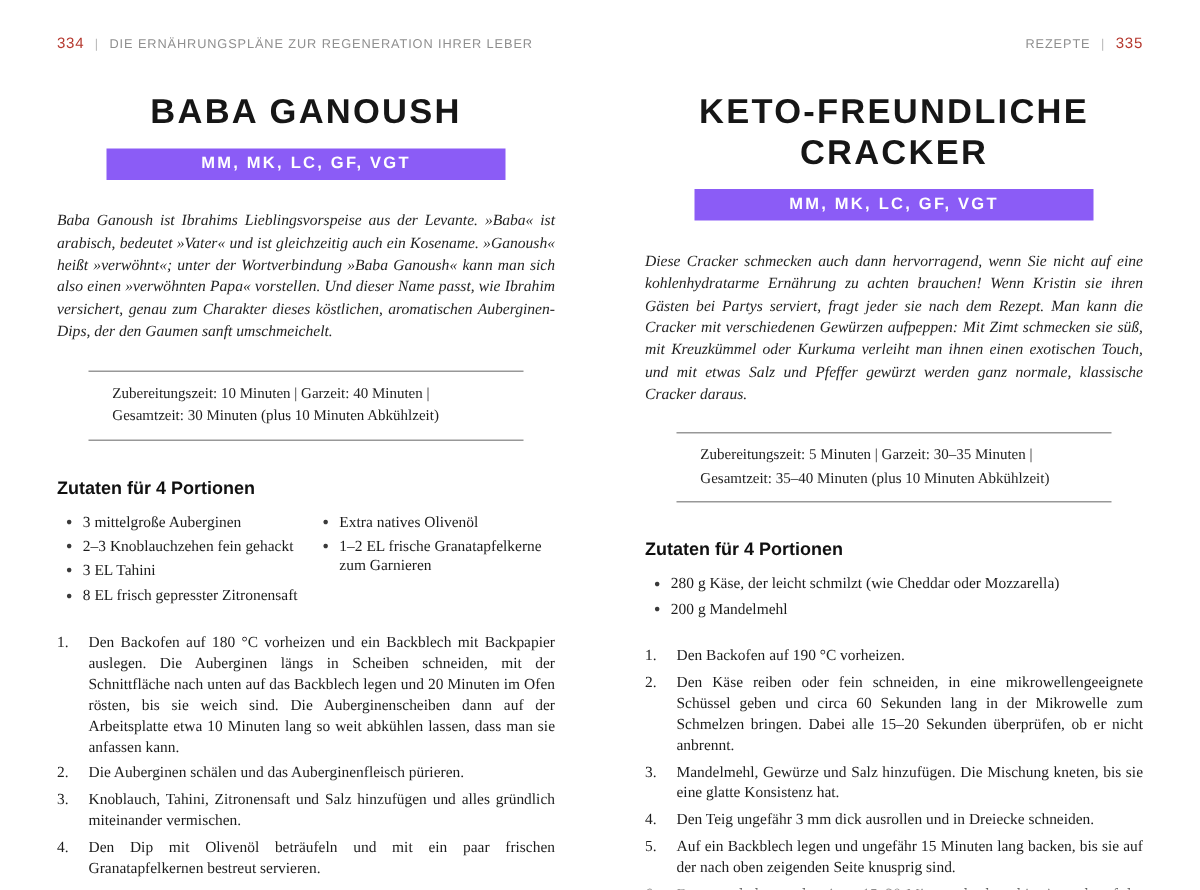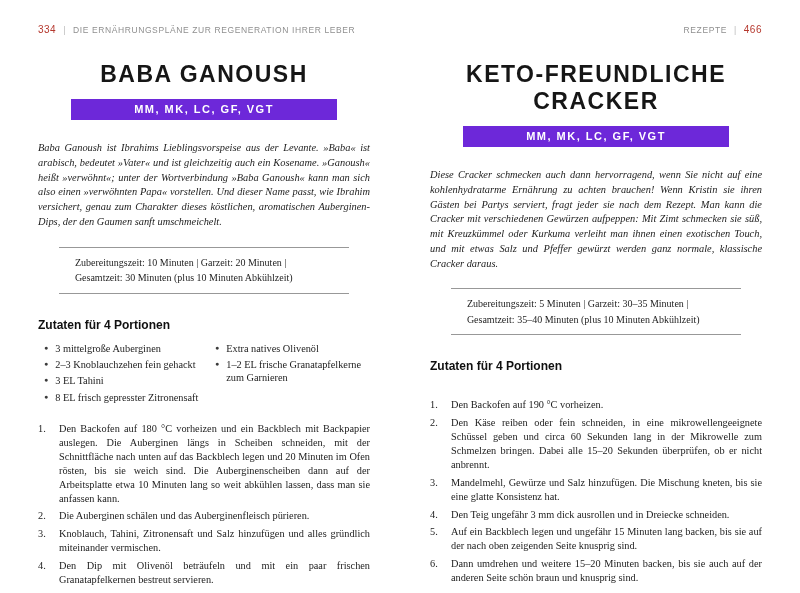--- a/index.html
+++ b/index.html
@@ -32,21 +32,21 @@
   .runhead { text-transform:uppercase; }
 
   
   .recipe-title {
     font-family:"Liberation Sans", sans-serif;
     font-weight:700; font-size:23px; letter-spacing:1.5px;
     text-align:center; color:#161616;
     margin:0 0 11px 0;
   }
   .tagbar {
-    background:#6d28d9; color:#ffffff;
+    background:#8b5cf6; color:#ffffff;
     font-family:"Liberation Sans", sans-serif;
     font-weight:700; font-size:11px; letter-spacing:1.5px;
     text-align:center;
     width:80%; margin:0 auto;
     padding:4px 0 5px 0;
   }
 
   
   .intro {
     margin-top:21px;
@@ -106,21 +106,21 @@
       <span class="headsep">|</span>
       <span class="runhead">DIE ERNÄHRUNGSPLÄNE ZUR REGENERATION IHRER LEBER</span>
     </div>
 
     <h1 class="recipe-title">BABA GANOUSH</h1>
     <div class="tagbar">MM, MK, LC, GF, VGT</div>
 
     <p class="intro">Baba Ganoush ist Ibrahims Lieblingsvorspeise aus der Levante. »Baba« ist arabisch, bedeutet »Vater« und ist gleichzeitig auch ein Kosename. »Ganoush« heißt »verwöhnt«; unter der Wortverbindung »Baba Ganoush« kann man sich also einen »verwöhnten Papa« vorstellen. Und dieser Name passt, wie Ibrahim versichert, genau zum Charakter dieses köstlichen, aromatischen Auberginen-Dips, der den Gaumen sanft umschmeichelt.</p>
 
     <div class="timebox">
-      <div>Zubereitungszeit: 10 Minuten  |  Garzeit: 20 Minuten  |</div>
+      <div>Zubereitungszeit: 10 Minuten  |  Garzeit: 40 Minuten  |</div>
       <div>Gesamtzeit: 30 Minuten (plus 10 Minuten Abkühlzeit)</div>
     </div>
 
     <div class="ing-head">Zutaten für 4 Portionen</div>
 
     <div class="ing-cols">
       <div class="ing-col">
         <div class="ing-item">
             <span class="bullet"></span>
             <span>3 mittelgroße Auberginen</span>
@@ -167,36 +167,46 @@
           <span class="num">4.</span>
           <span class="txt">Den Dip mit Olivenöl beträufeln und mit ein paar frischen Granatapfelkernen bestreut servieren.</span>
         </div>
     </div>
   </div>
 
   <div class="page">
     <div class="pagehead right">
       <span class="runhead">REZEPTE</span>
       <span class="headsep">|</span>
-      <span class="pagenum">466</span>
+      <span class="pagenum">335</span>
     </div>
 
     <h1 class="recipe-title">KETO-FREUNDLICHE CRACKER</h1>
     <div class="tagbar">MM, MK, LC, GF, VGT</div>
 
     <p class="intro">Diese Cracker schmecken auch dann hervorragend, wenn Sie nicht auf eine kohlenhydratarme Ernährung zu achten brauchen! Wenn Kristin sie ihren Gästen bei Partys serviert, fragt jeder sie nach dem Rezept. Man kann die Cracker mit verschiedenen Gewürzen aufpeppen: Mit Zimt schmecken sie süß, mit Kreuzkümmel oder Kurkuma verleiht man ihnen einen exotischen Touch, und mit etwas Salz und Pfeffer gewürzt werden ganz normale, klassische Cracker daraus.</p>
 
     <div class="timebox">
       <div>Zubereitungszeit: 5 Minuten  |  Garzeit: 30–35 Minuten  |</div>
       <div>Gesamtzeit: 35–40 Minuten (plus 10 Minuten Abkühlzeit)</div>
     </div>
 
     <div class="ing-head">Zutaten für 4 Portionen</div>
 
     <div class="ing-cols">
+      <div class="ing-col">
+        <div class="ing-item">
+            <span class="bullet"></span>
+            <span>280 g Käse, der leicht schmilzt (wie Cheddar oder Mozzarella)</span>
+          </div>
+        <div class="ing-item">
+            <span class="bullet"></span>
+            <span>200 g Mandelmehl</span>
+          </div>
+      </div>
     </div>
 
     <div class="steps">
       <div class="step">
           <span class="num">1.</span>
           <span class="txt">Den Backofen auf 190 °C vorheizen.</span>
         </div>
       <div class="step">
           <span class="num">2.</span>
           <span class="txt">Den Käse reiben oder fein schneiden, in eine mikrowellengeeignete Schüssel geben und circa 60 Sekunden lang in der Mikrowelle zum Schmelzen bringen. Dabei alle 15–20 Sekunden überprüfen, ob er nicht anbrennt.</span>

